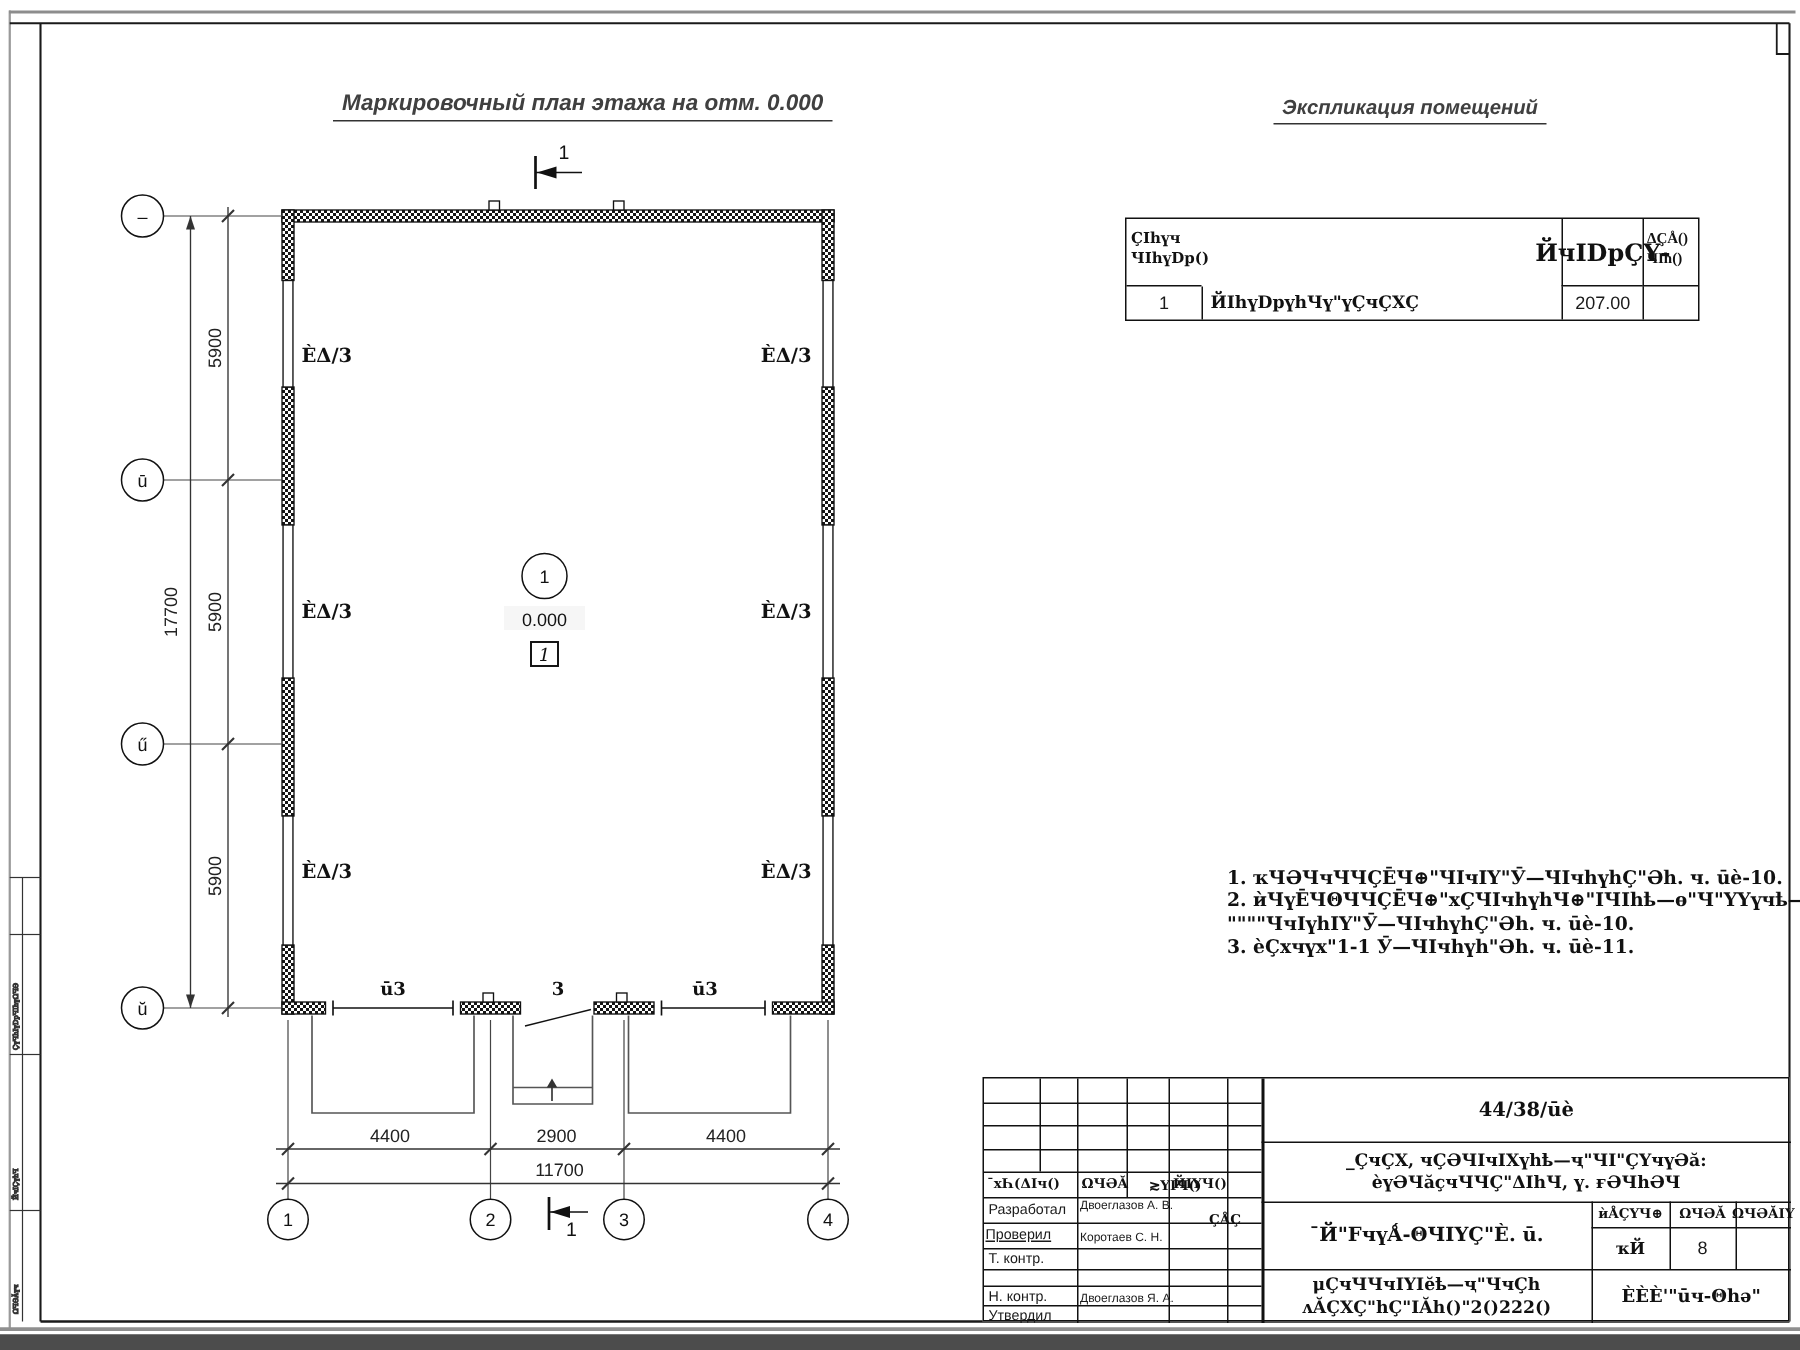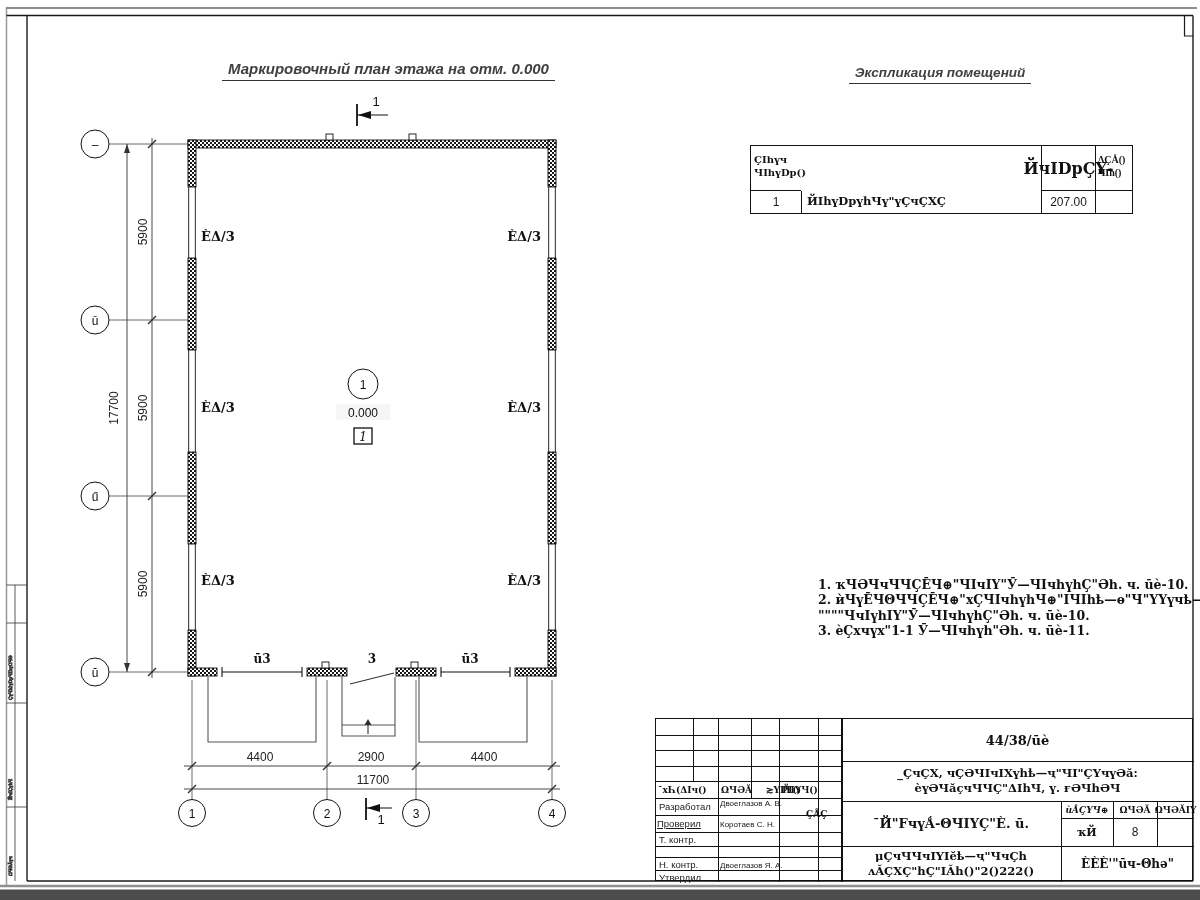--- a/index.html
+++ b/index.html
@@ -309,21 +309,21 @@
     <div>ѐүӘЧăҫчЧЧҪ"ΔIһЧ, ү. ғӘЧһӘЧ</div>
   </div>
 
   <div class="abs c serifb" style="left:185px;top:82px;width:220px;height:45px;font-size:13px;">
     <span>¯Й"FчүǺ-ΘЧIҮҪ"È. ū.</span>
   </div>
   <div class="ln" style="left:405px;top:82px;width:1.2px;height:45px;"></div>
   <div class="ln" style="left:457px;top:82px;width:1px;height:45px;"></div>
   <div class="ln" style="left:501px;top:82px;width:1px;height:45px;"></div>
   <div class="ln" style="left:405px;top:99px;width:133px;height:1px;"></div>
-  <div class="abs c serifb" style="left:405px;top:82px;width:52px;height:17px;font-size:9px;font-style:italic;">
+  <div class="abs c serifb" style="left:405px;top:82px;width:52px;height:17px;font-size:9px;">
     <span>ѝÅҪҮЧ⊕</span>
   </div>
   <div class="abs c serifb" style="left:457px;top:82px;width:44px;height:17px;font-size:9px;">
     <span>ΩЧӘĂ</span>
   </div>
   <div class="abs c serifb" style="left:501px;top:82px;width:37px;height:17px;font-size:9px;">
     <span>ΩЧӘĂIҮ</span>
   </div>
   <div class="abs c serifb" style="left:405px;top:99px;width:52px;height:28px;font-size:11px;">
     <span>ҡЙ</span>

